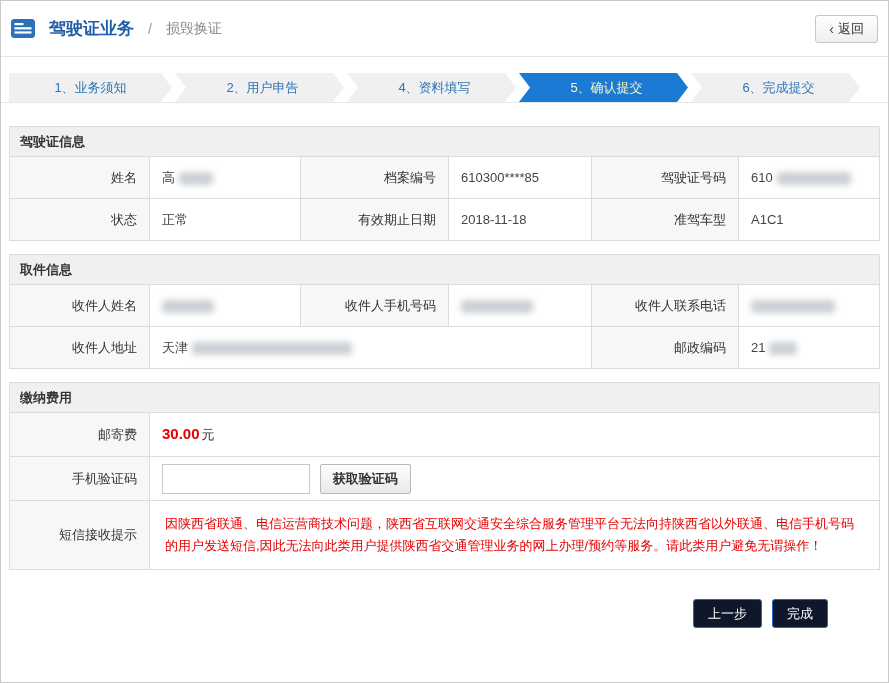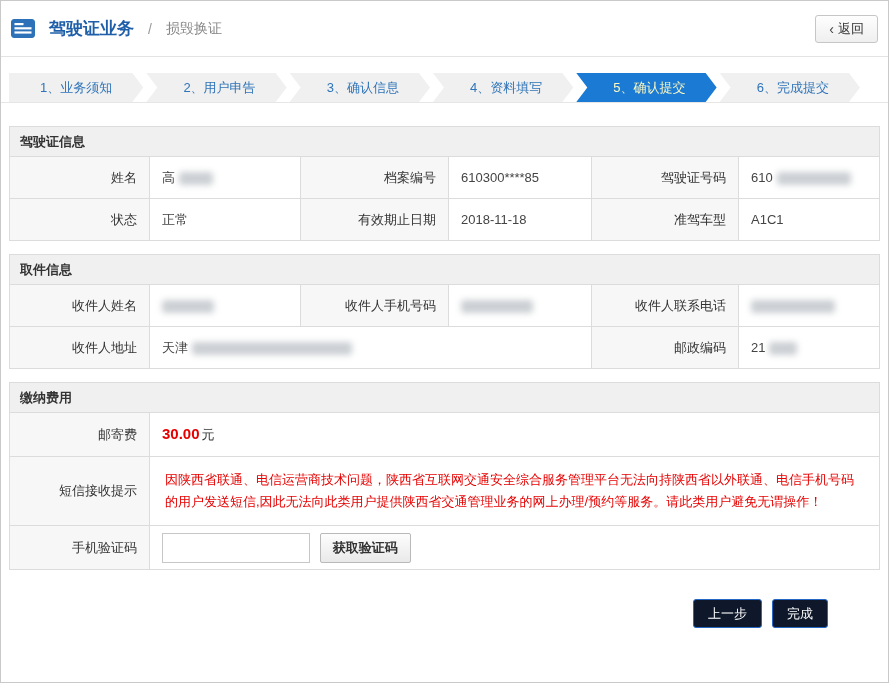--- a/index.html
+++ b/index.html
@@ -83,21 +83,20 @@
     <button class="back-btn">
       <span class="back-chevron">‹</span>
       <span>返回</span>
     </button>
   </div>
 
   <div class="steps-wrap">
     <div class="steps">
       <div class="step first"><span>1、业务须知</span></div>
       <div class="step"><span>2、用户申告</span></div>
-      <div class="step"><span>3、确认信息</span></div>
       <div class="step"><span>4、资料填写</span></div>
       <div class="step active"><span>5、确认提交</span></div>
       <div class="step"><span>6、完成提交</span></div>
     </div>
   </div>
 
   <div class="content">
 
     <div class="section">
       <div class="sec-title">驾驶证信息</div>
@@ -169,32 +168,32 @@
             <col>
           </colgroup>
         <tbody>
         <tr>
           <td class="lbl">邮寄费</td>
           <td class="val">
             <span class="fee-amount">30.00</span><span class="fee-unit">元</span>
           </td>
         </tr>
         <tr>
-          <td class="lbl">短信接收提示</td>
-          <td class="val notice-cell">
-            <div class="notice-text">因陕西省联通、电信运营商技术问题，陕西省互联网交通安全综合服务管理平台无法向持陕西省以外联通、电信手机号码的用户发送短信,因此无法向此类用户提供陕西省交通管理业务的网上办理/预约等服务。请此类用户避免无谓操作！</div>
-          </td>
-        </tr>
-        <tr>
           <td class="lbl">手机验证码</td>
           <td class="val">
             <input class="code-input" type="text" style="">
             <button class="get-code-btn">获取验证码</button>
           </td>
         </tr>
+        <tr>
+          <td class="lbl">短信接收提示</td>
+          <td class="val notice-cell">
+            <div class="notice-text">因陕西省联通、电信运营商技术问题，陕西省互联网交通安全综合服务管理平台无法向持陕西省以外联通、电信手机号码的用户发送短信,因此无法向此类用户提供陕西省交通管理业务的网上办理/预约等服务。请此类用户避免无谓操作！</div>
+          </td>
+        </tr>
       </tbody>
         </table>
     </div>
 
   </div>
 
   <div class="footer">
     <button class="btn-primary">上一步</button>
     <button class="btn-primary">完成</button>
   </div>

